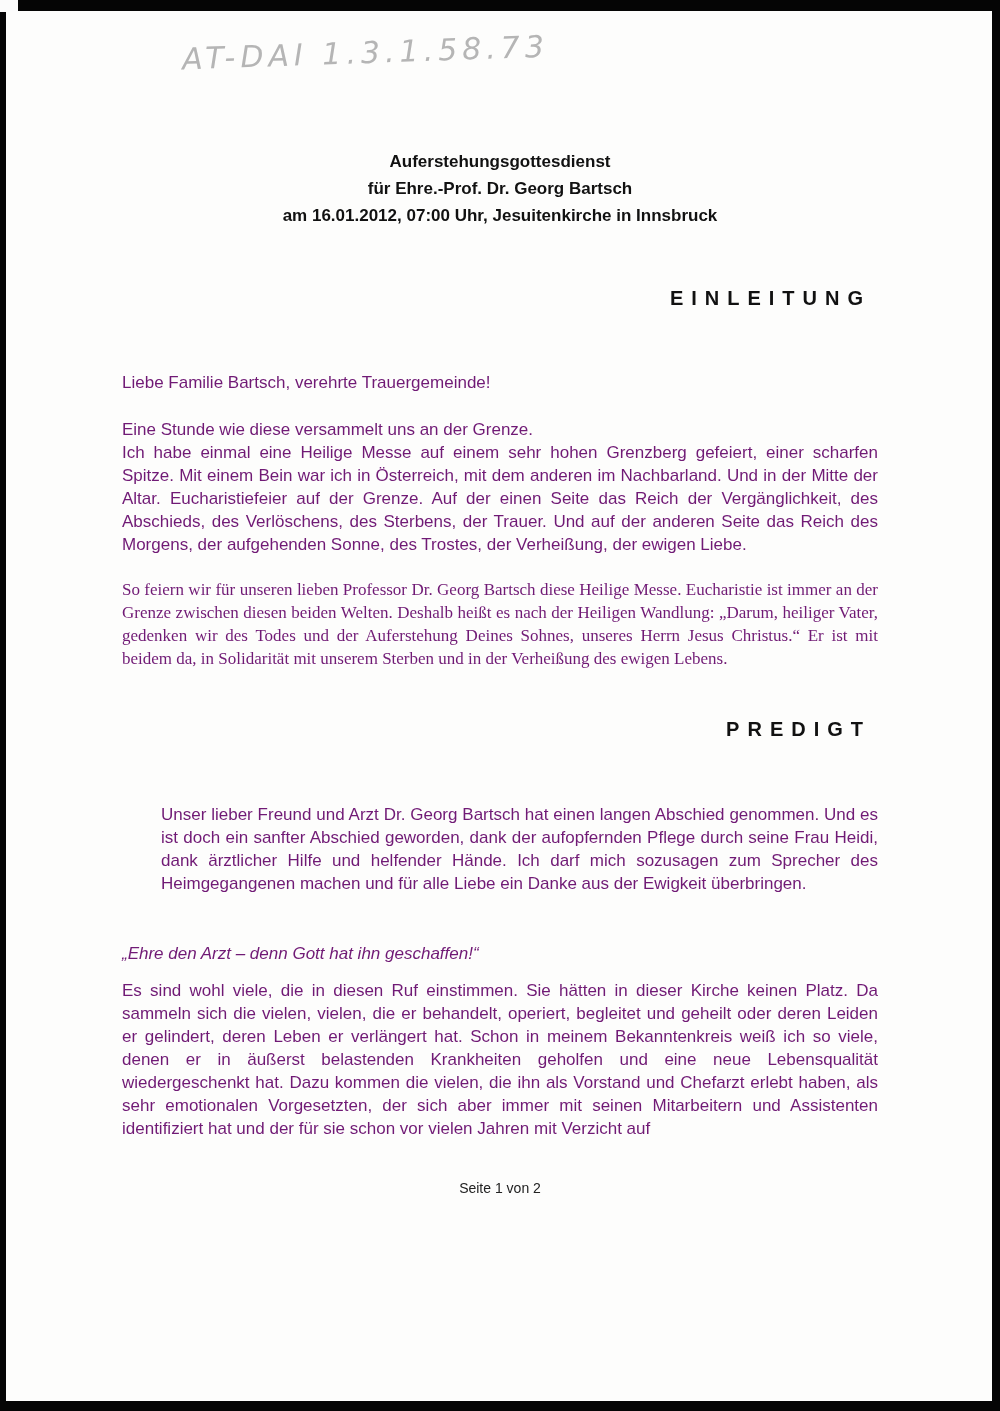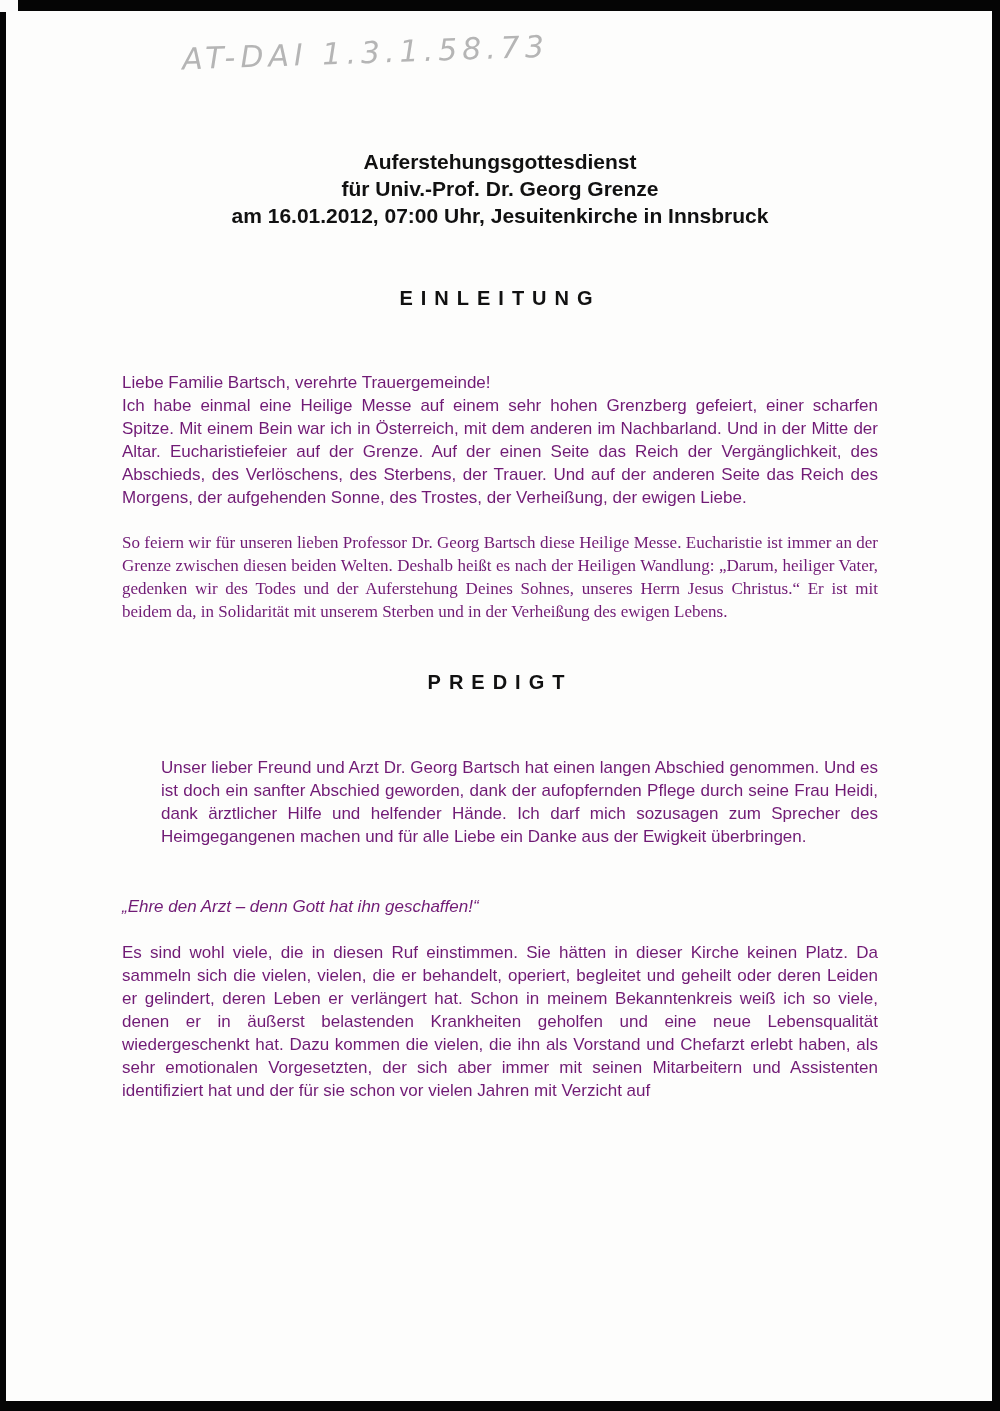--- a/index.html
+++ b/index.html
@@ -47,26 +47,26 @@
     font-size: 30px;
     letter-spacing: 5px;
     color: #b5b5b5;
     transform: rotate(-2deg);
     white-space: nowrap;
   }
   .title {
     margin: 137px 0 0;
     text-align: center;
     font-weight: bold;
-    font-size: 21px;
+    font-size: 17px;
     line-height: 27px;
     color: #111;
   }
   .section-heading {
-    text-align: center;
+    text-align: right;
     font-weight: bold;
     font-size: 20px;
     line-height: 27px;
     letter-spacing: 8px;
     color: #111;
     margin: 7px;
   }
   .heading-einleitung { margin-top: 56px; }
   .heading-predigt   { margin-top: 46px; }
   .body-p {
@@ -75,21 +75,21 @@
     line-height: 23px;
     text-align: justify;
     color: #701a75;
   }
   .p-salutation { margin-top: 59px; }
   .p-grenze     { margin-top: 24px; }
   .p-grenzberg  { }
   .p-messe      { margin-top: 22px; font-family: Liberation Serif, serif; }
   .p-abschied   { margin-top: 60px; margin-left: 39px; }
   .p-sirach     { margin-top: 24px; }
-  .p-viele      { margin-top: 23px; }
+  .p-viele      { margin-top: 14px; }
   .quote-line {
   }
   .footer {
     margin: 39px 0 0;
     text-align: center;
     font-size: 14px;
     line-height: 18px;
     color: #222;
   }
 </style>
@@ -98,39 +98,41 @@
 
 <div class="scan-frame">
   <div class="corner-notch"></div>
 
   <div class="page">
 
     <div class="annotation">AT-DAI 1.3.1.58.73</div>
 
     <div class="title">
       <div>Auferstehungsgottesdienst</div>
-      <div>für Univ.-Prof. Dr. Georg Grenze</div>
+      <div>für Ehre.-Prof. Dr. Georg Bartsch</div>
       <div>am 16.01.2012, 07:00 Uhr, Jesuitenkirche in Innsbruck</div>
     </div>
 
     <h2 class="section-heading heading-einleitung">EINLEITUNG</h2>
 
     <p class="body-p p-salutation">Liebe Familie Bartsch, verehrte Trauergemeinde!</p>
 
+    <p class="body-p p-grenze">Eine Stunde wie diese versammelt uns an der Grenze.</p>
 
     <p class="body-p p-grenzberg">Ich habe einmal eine Heilige Messe auf einem sehr hohen Grenzberg gefeiert, einer scharfen Spitze. Mit einem Bein war ich in Österreich, mit dem anderen im Nachbarland. Und in der Mitte der Altar. Eucharistiefeier auf der Grenze. Auf der einen Seite das Reich der Vergänglichkeit, des Abschieds, des Verlöschens, des Sterbens, der Trauer. Und auf der anderen Seite das Reich des Morgens, der aufgehenden Sonne, des Trostes, der Verheißung, der ewigen Liebe.</p>
 
     <p class="body-p p-messe">So feiern wir für unseren lieben Professor Dr. Georg Bartsch diese Heilige Messe. Eucharistie ist immer an der Grenze zwischen diesen beiden Welten. Deshalb heißt es nach der Heiligen Wandlung: „Darum, heiliger Vater, gedenken wir des Todes und der Auferstehung Deines Sohnes, unseres Herrn Jesus Christus.“ Er ist mit beidem da, in Solidarität mit unserem Sterben und in der Verheißung des ewigen Lebens.</p>
 
     <h2 class="section-heading heading-predigt">PREDIGT</h2>
 
     <p class="body-p p-abschied">Unser lieber Freund und Arzt Dr. Georg Bartsch hat einen langen Abschied genommen. Und es ist doch ein sanfter Abschied geworden, dank der aufopfernden Pflege durch seine Frau Heidi, dank ärztlicher Hilfe und helfender Hände. Ich darf mich sozusagen zum Sprecher des Heimgegangenen machen und für alle Liebe ein Danke aus der Ewigkeit überbringen.</p>
 
     <p class="body-p p-sirach">
       <br>
       <em class="quote-line">„Ehre den Arzt – denn Gott hat ihn geschaffen!“</em>
     </p>
 
     <p class="body-p p-viele">Es sind wohl viele, die in diesen Ruf einstimmen. Sie hätten in dieser Kirche keinen Platz. Da sammeln sich die vielen, vielen, die er behandelt, operiert, begleitet und geheilt oder deren Leiden er gelindert, deren Leben er verlängert hat. Schon in meinem Bekanntenkreis weiß ich so viele, denen er in äußerst belastenden Krankheiten geholfen und eine neue Lebensqualität wiedergeschenkt hat. Dazu kommen die vielen, die ihn als Vorstand und Chefarzt erlebt haben, als sehr emotionalen Vorgesetzten, der sich aber immer mit seinen Mitarbeitern und Assistenten identifiziert hat und der für sie schon vor vielen Jahren mit Verzicht auf</p>
 
+    <div class="footer">Seite 1 von 2</div>
 
   </div>
 </div>
 
 </body></html>

